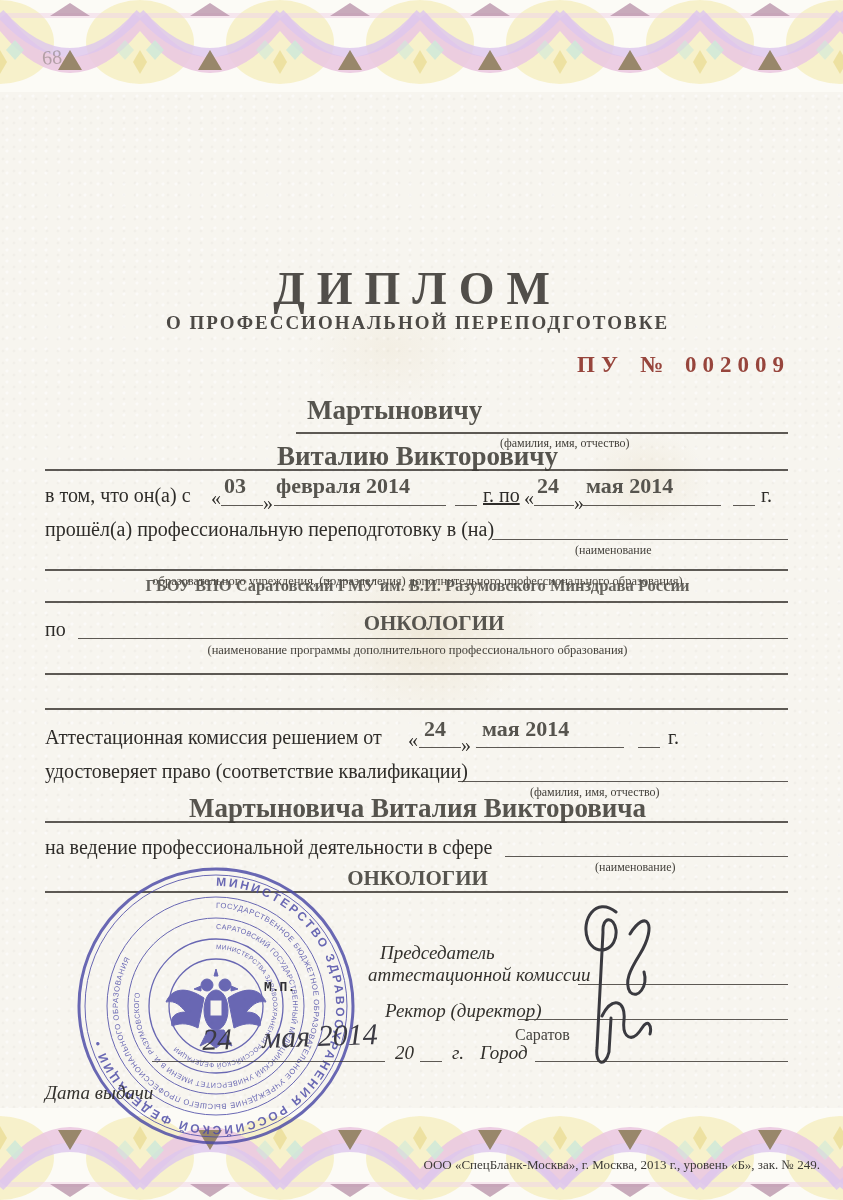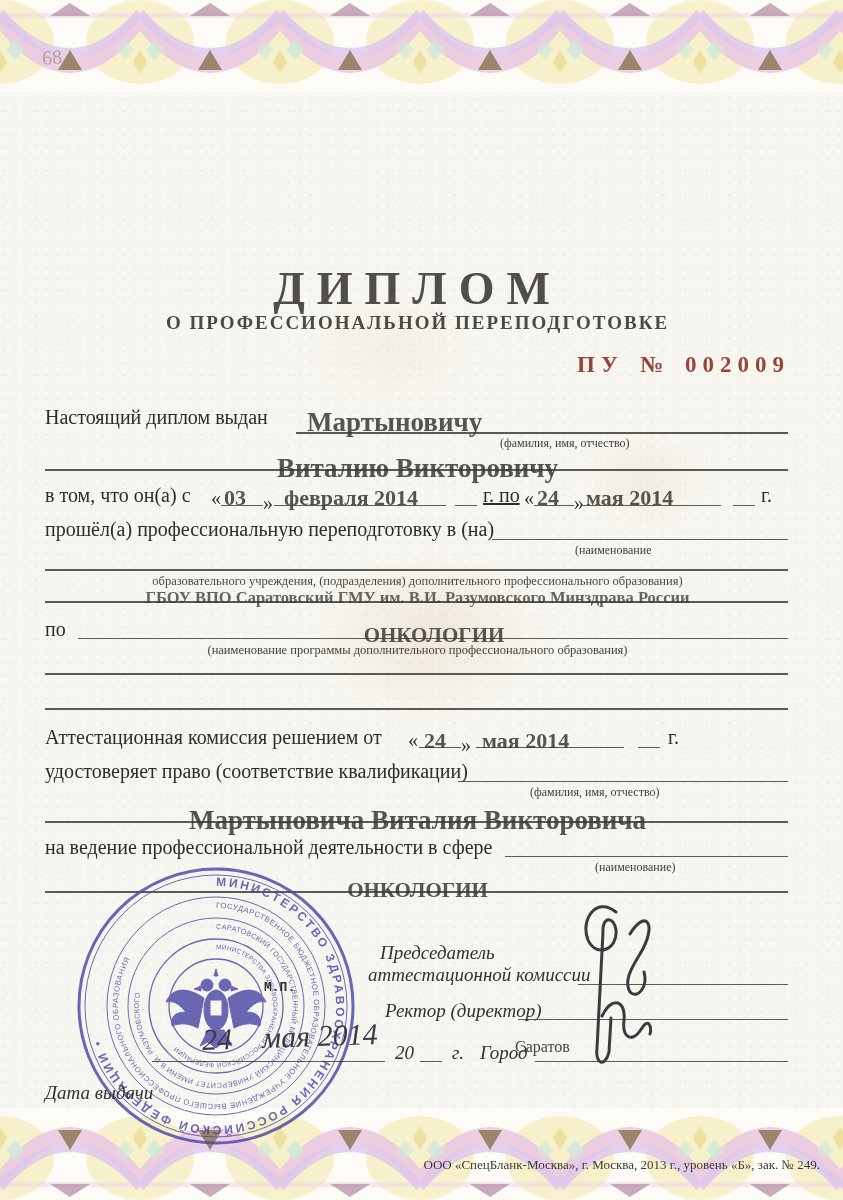--- a/index.html
+++ b/index.html
@@ -15,21 +15,21 @@
   }
   .stains{position:absolute;inset:0;pointer-events:none;
     background:
       radial-gradient(160px 120px at 430px 635px, rgba(208,182,128,0.20), transparent 70%),
       radial-gradient(90px 70px at 645px 480px, rgba(208,182,128,0.14), transparent 70%),
       radial-gradient(120px 80px at 390px 350px, rgba(208,182,128,0.10), transparent 70%);
   }
   .abs{position:absolute;white-space:nowrap;}
   .lbl{font-size:20px;color:#2e2c29;}
   .cap{font-size:12px;color:#413e39;}
-  .typed{font-weight:bold;color:#56544e;margin-top:12px;}
+  .typed{font-weight:bold;color:#56544e;}
   .ital{font-style:italic;font-size:19px;color:#33312d;}
   .rule{position:absolute;height:2px;background:rgba(58,55,50,0.82);}
   .rule.thin{height:1px;}
   .q{font-size:20px;color:#2e2c29;}
   .center-row{text-align:center;}
   .ornament{position:absolute;left:0;width:843px;height:92px;}
   .ornament.bottom{transform:scaleY(-1);}
   .footer-imprint{font-size:13px;color:#3c3a36;}
   .serialrow{letter-spacing:6px;font-weight:bold;font-size:23px;}
 </style>
@@ -80,33 +80,32 @@
   </svg>
 
   <span class="abs" style="left:42px;top:46px;font-size:20px;color:rgba(110,105,95,0.45);transform:rotate(-4deg);">68</span>
 
   <div class="abs" style="left:45px;top:262px;width:745px;text-align:center;font-weight:bold;font-size:46px;letter-spacing:12px;color:#514e4a;">ДИПЛОМ</div>
   <div class="abs" style="left:45px;top:312px;width:745px;text-align:center;font-weight:bold;font-size:19px;letter-spacing:2px;color:#4c4945;">О ПРОФЕССИОНАЛЬНОЙ ПЕРЕПОДГОТОВКЕ</div>
   <div class="abs serialrow" style="left:45px;top:352px;width:745px;text-align:right;color:#97453c;">
     <span>ПУ</span><span style="margin:0 16px;">№</span><span>002009</span>
   </div>
 
-  <span class="abs lbl" style="left:45px;top:406px;">Настоящий диплом выдан</span>
   <span class="abs typed" style="left:307px;top:395px;font-size:27px;">Мартыновичу</span>
   <div class="rule" style="left:296px;top:432px;width:492px;"></div>
   <span class="abs cap" style="left:500px;top:436px;">(фамилия, имя, отчество)</span>
   <div class="abs typed center-row" style="left:45px;top:441px;width:745px;font-size:27px;">Виталию Викторовичу</div>
   <div class="rule" style="left:45px;top:469px;width:743px;"></div>
 
   <span class="abs lbl" style="left:45px;top:484px;">в том, что он(а) с</span>
   <span class="abs q" style="left:211px;top:487px;">«</span>
   <span class="abs typed" style="left:224px;top:473px;font-size:22px;">03</span>
   <div class="rule thin" style="left:221px;top:505px;width:42px;"></div>
   <span class="abs q" style="left:263px;top:492px;">»</span>
-  <span class="abs typed" style="left:284px;top:473px;font-size:22px;">февраля 2014</span>
+  <span class="abs typed" style="left:276px;top:473px;font-size:22px;">февраля 2014</span>
   <div class="rule thin" style="left:274px;top:505px;width:172px;"></div>
   <div class="rule thin" style="left:455px;top:505px;width:22px;"></div>
   <span class="abs lbl" style="left:483px;top:484px;text-decoration:underline;">г. по</span>
   <span class="abs q" style="left:524px;top:487px;">«</span>
   <span class="abs typed" style="left:537px;top:473px;font-size:22px;">24</span>
   <div class="rule thin" style="left:534px;top:505px;width:40px;"></div>
   <span class="abs q" style="left:574px;top:492px;">»</span>
   <span class="abs typed" style="left:586px;top:473px;font-size:22px;">мая 2014</span>
   <div class="rule thin" style="left:583px;top:505px;width:138px;"></div>
   <div class="rule thin" style="left:733px;top:505px;width:22px;"></div>

